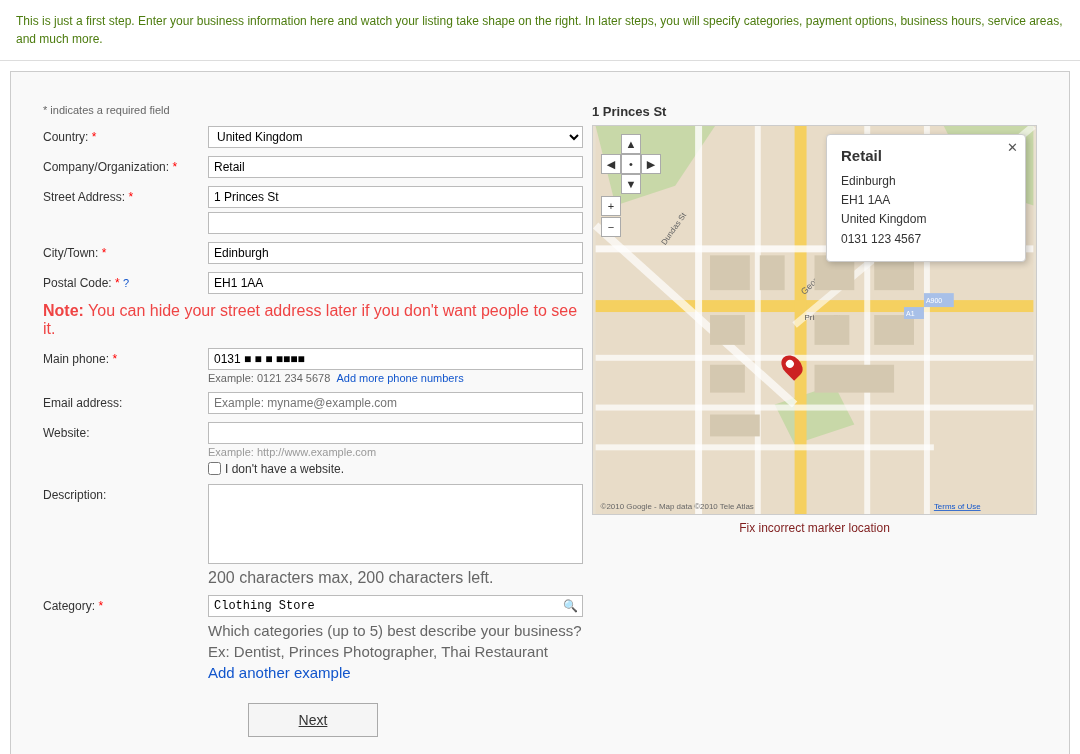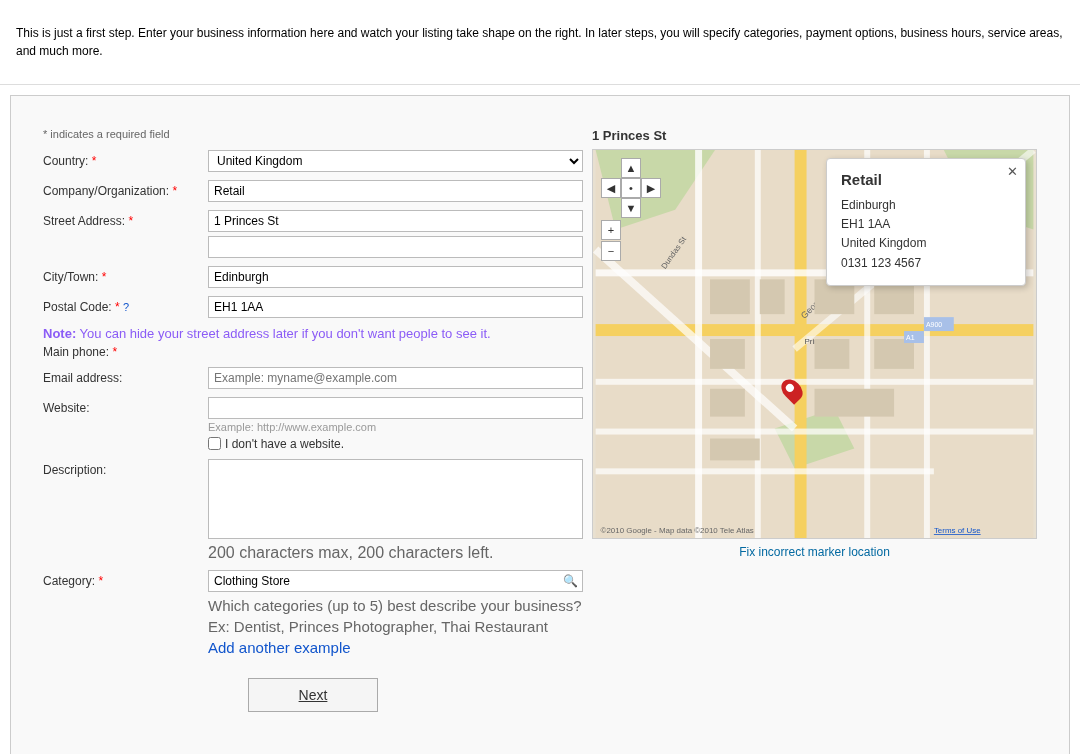--- a/index.html
+++ b/index.html
@@ -3,23 +3,23 @@
   <meta charset="utf-8">
   <style>
     * { box-sizing: border-box; margin: 0; padding: 0; }
     body {
       font-family: Arial, sans-serif;
       font-size: 13px;
       background: #fff;
       color: #333;
     }
     .top-text {
-      padding: 24px 16px;
-      font-size: 12px;
-      color: #000000;
+      padding: 12px 16px;
+      font-size: 12px;
+      color: #4d7c0f;
       line-height: 1.5;
       border-bottom: 1px solid #ddd;
     }
     .main-container {
       margin: 10px;
       border: 1px solid #ccc;
       background: #f9f9f9;
       padding: 32px;
       display: flex;
       gap: 9px;
@@ -76,22 +76,23 @@
     .phone-hint {
       font-size: 11px;
       color: #666;
       margin-top: 2px;
     }
     .phone-hint a {
       color: #1155cc;
       text-decoration: none;
     }
     .note-row {
-      font-size: 13px;
-      color: #8b5cf6;
+      margin-bottom: 10px;
+      font-size: 16px;
+      color: #ef4444;
     }
     .note-row strong { font-weight: bold; }
     .example-text {
       font-size: 11px;
       color: #999;
       margin-top: 2px;
     }
     .no-website-row {
       display: flex;
       align-items: flex-start;
@@ -111,20 +112,21 @@
       font-size: 16px;
       color: #666;
       margin-top: 2px;
     }
     .category-input-wrap {
       position: relative;
     }
     .category-input-wrap input {
       width: 100%;
       padding-right: 24px;
+      font-family: Liberation Mono, monospace;
     }
     .search-icon-cat {
       position: absolute;
       right: 5px;
       top: 50%;
       transform: translateY(-50%);
       color: #888;
       font-size: 12px;
     }
     .category-hint {
@@ -262,21 +264,21 @@
       position: absolute;
       top: 5px;
       left: 5px;
     }
 
     .fix-location-link {
       display: block;
       text-align: center;
       margin-top: 6px;
       font-size: 12px;
-      color: #0369a1;
+      color: #7f1d1d;
       text-decoration: none;
     }
     .postal-help-icon {
       color: #1155cc;
       font-size: 11px;
       cursor: pointer;
     }
 
     
     .map-svg {
@@ -353,20 +355,27 @@
 
     <div class="note-row">
       <strong>Note:</strong>
       <span>You can hide your street address later if you don't want people to see it.</span>
     </div>
 
     <div class="form-row">
       <div class="form-label">
         <span>Main phone:</span>
         <span class="required-star"> *</span>
+      </div>
+      <div class="form-field">
+        <input type="text" value="0131 ■ ■ ■ ■■■■" style="">
+        <div class="phone-hint">
+          <span>Example: 0121 234 5678</span>
+          &nbsp;<a href="#">Add more phone numbers</a>
+        </div>
       </div>
     </div>
 
     <div class="form-row">
       <div class="form-label">Email address:</div>
       <div class="form-field">
         <input type="text" placeholder="Example: myname@example.com" style="">
       </div>
     </div>
 

